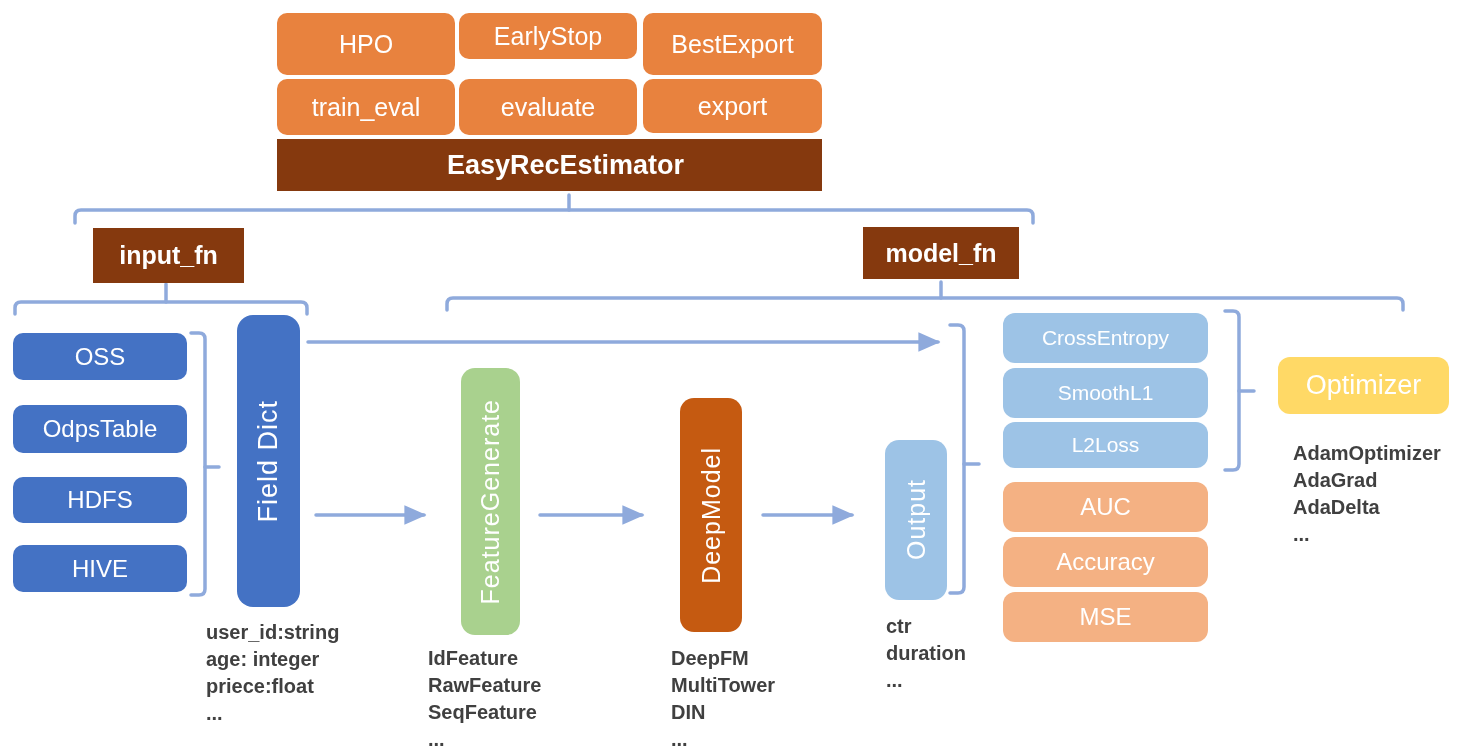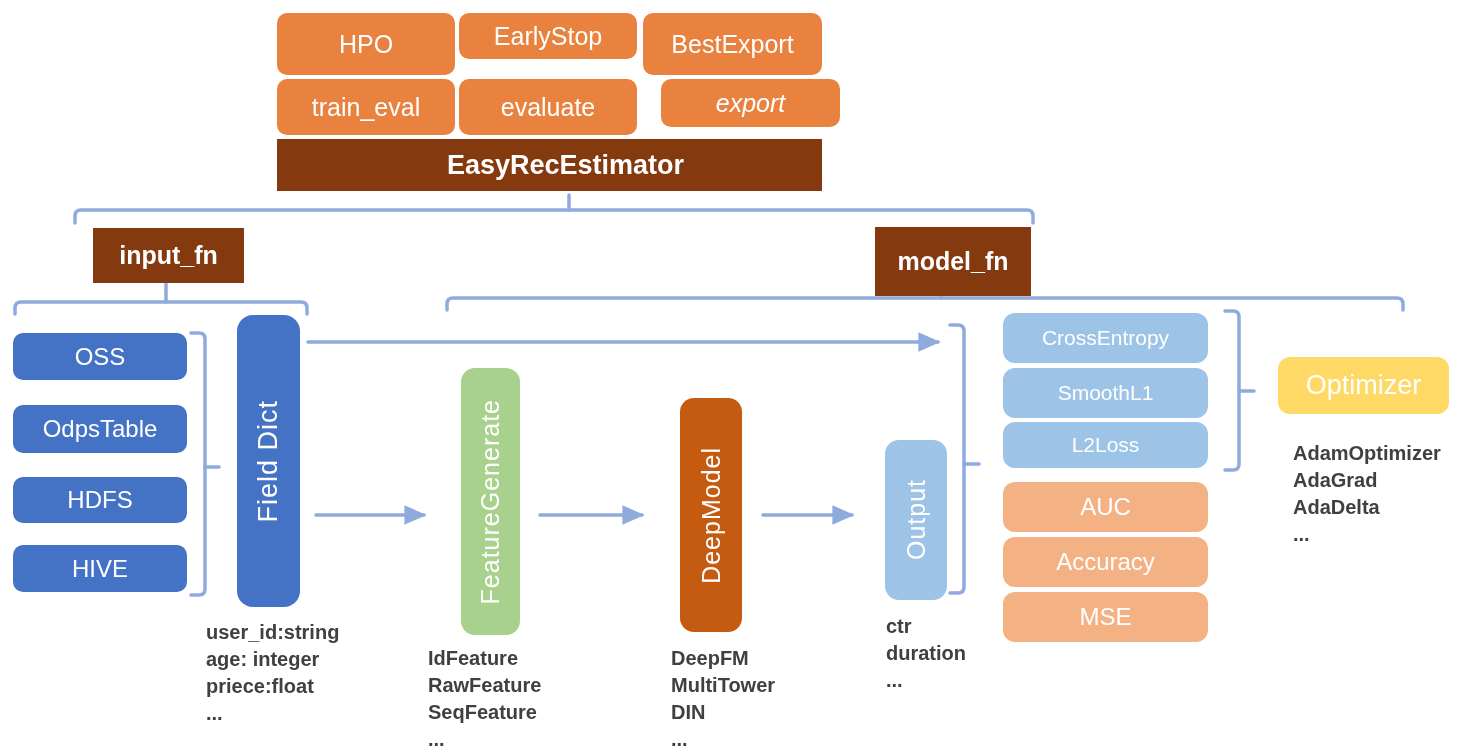--- a/index.html
+++ b/index.html
@@ -63,32 +63,32 @@
     </div>
   <div class="box orange r10 f25" style="left:643px;top:13px;width:179px;height:62px;">
       <span>BestExport</span>
     </div>
   <div class="box orange r10 f25" style="left:277px;top:79px;width:178px;height:56px;">
       <span>train_eval</span>
     </div>
   <div class="box orange r10 f25" style="left:459px;top:79px;width:178px;height:56px;">
       <span>evaluate</span>
     </div>
-  <div class="box orange r10 f25" style="left:661px;top:79px;width:179px;height:48px;font-style:italic;">
+  <div class="box orange r10 f25" style="left:643px;top:79px;width:179px;height:54px;">
       <span>export</span>
     </div>
 
   <div class="box brown f27 bold" style="left:277px;top:139px;width:545px;height:52px;padding-left:32px;">
       <span>EasyRecEstimator</span>
     </div>
 
   <div class="box brown f25 bold" style="left:93px;top:228px;width:151px;height:55px;">
       <span>input_fn</span>
     </div>
-  <div class="box brown f25 bold" style="left:863px;top:227px;width:156px;height:69px;margin-left:12px;">
+  <div class="box brown f25 bold" style="left:863px;top:227px;width:156px;height:52px;">
       <span>model_fn</span>
     </div>
 
   <div class="box blue r10 f24" style="left:13px;top:333px;width:174px;height:47px;">
       <span>OSS</span>
     </div>
   <div class="box blue r10 f24" style="left:13px;top:405px;width:174px;height:48px;">
       <span>OdpsTable</span>
     </div>
   <div class="box blue r10 f24" style="left:13px;top:477px;width:174px;height:46px;">

